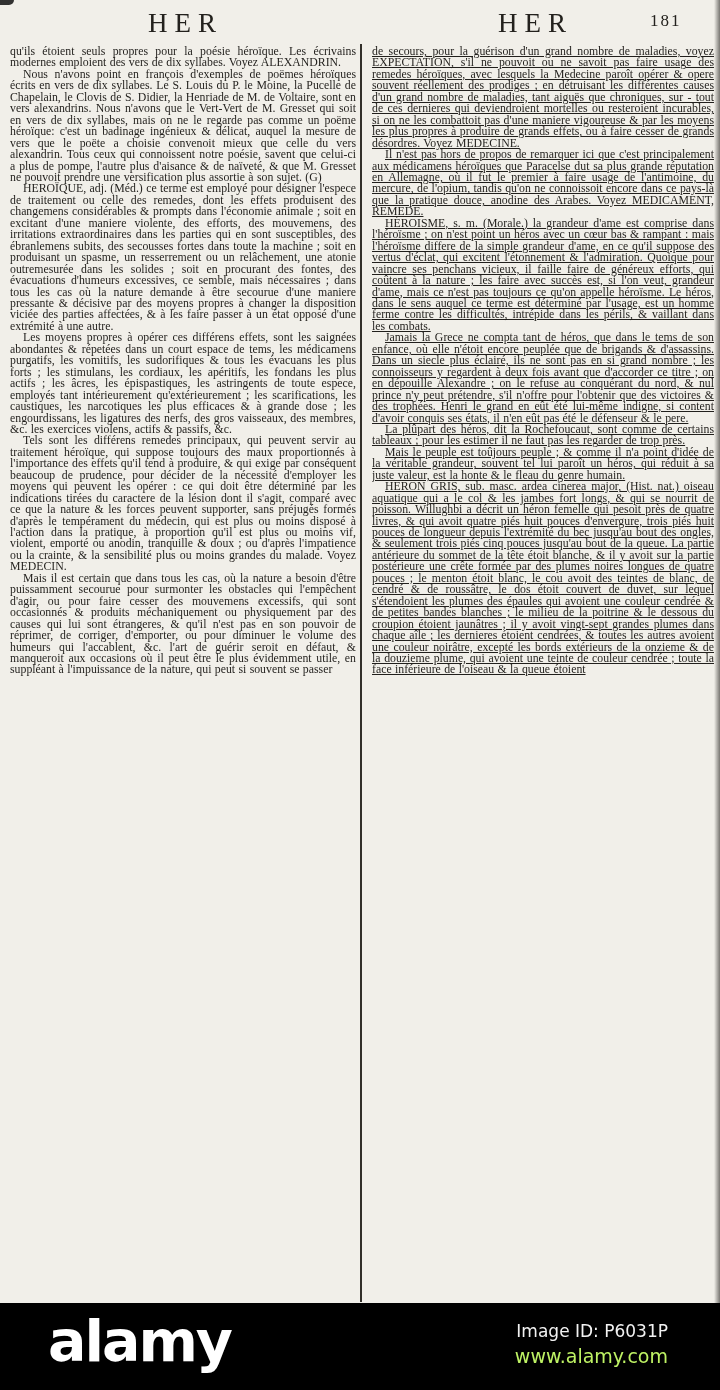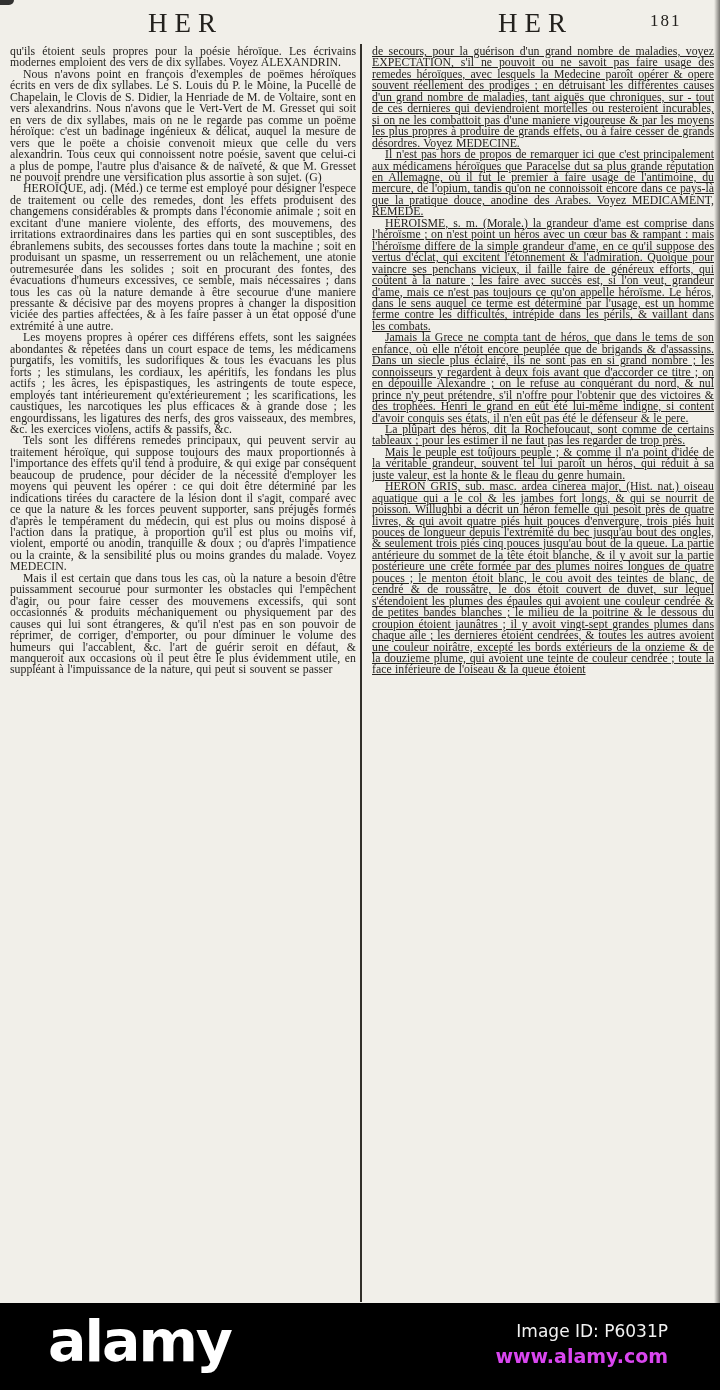--- a/index.html
+++ b/index.html
@@ -54,21 +54,21 @@
   }
   .alamy-logo{
     position:absolute;left:48px;top:8px;
     font-size:57px;font-weight:700;letter-spacing:-2px;line-height:60px;
     color:#fff;
   }
   .footer-right{
     position:absolute;right:52px;top:16px;text-align:right;
   }
   .image-id{font-size:17px;font-weight:400;color:#f2f2f2;line-height:24px;}
-  .website{font-size:19px;font-weight:700;color:#d946ef;line-height:26px;}
+  .website{font-size:19px;font-weight:400;color:#bef264;line-height:26px;}
 </style>
 </head>
 <body>
 
 <div class="page">
 
   <div class="header">
     <div class="running-title left">HER</div>
     <div class="running-title right">HER</div>
     <div class="page-number">181</div>

